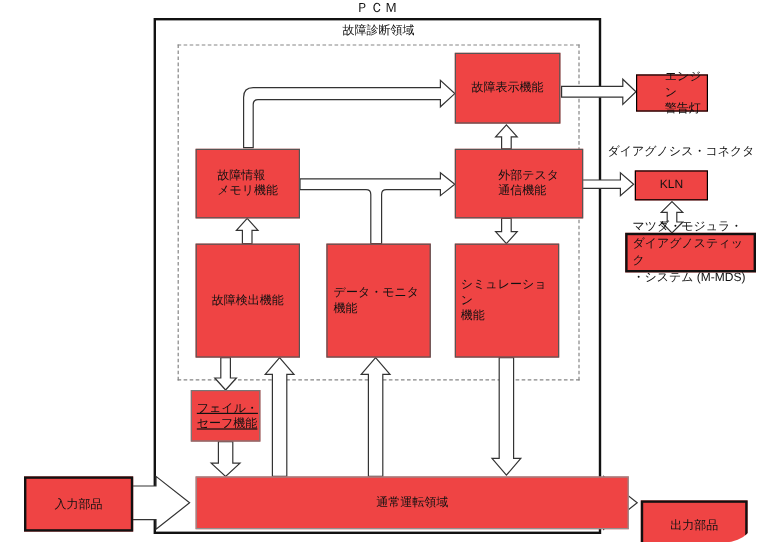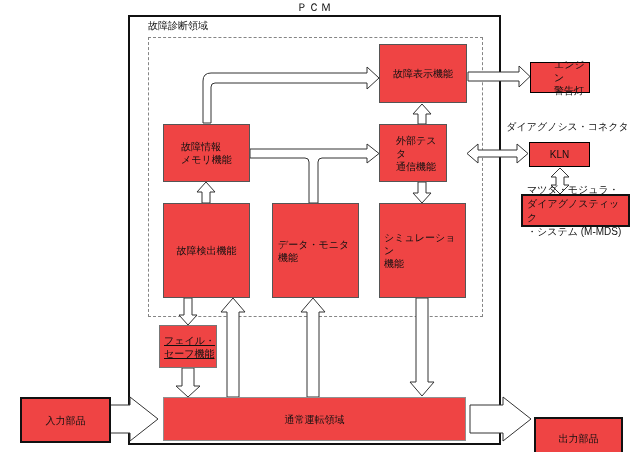--- a/index.html
+++ b/index.html
@@ -1,46 +1,46 @@
 <!DOCTYPE html>
 <html><head>
 <meta charset="utf-8">
 <style>
   html,body{margin:0;padding:0;background:#ffffff;}
   .stage{
     position:relative;width:632px;height:452px;background:#ffffff;overflow:hidden;
-    font-family:"Liberation Sans","DejaVu Sans",sans-serif;color:#111;
+    font-family:"Liberation Sans","DejaVu Sans",sans-serif;color:#111;border-radius:28px;
   }
   .stage *{box-sizing:border-box;}
   .pcm-box{position:absolute;left:128px;top:15px;width:373px;height:430px;border:2px solid #111;background:transparent;}
   .dashed-box{position:absolute;left:148px;top:37px;width:335px;height:280px;border:1px dashed #858585;background:transparent;}
   svg.arrows{position:absolute;left:0;top:0;width:632px;height:452px;pointer-events:none;}
   svg.arrows path{fill:#ffffff;stroke:#333;stroke-width:1;}
   .box{
     position:absolute;background:#ef4444;border:1px solid #555;
     display:flex;align-items:center;justify-content:center;
     font-size:10px;line-height:13px;color:#111;
   }
   .box .lines{text-align:left;}
   .lbl{position:absolute;font-size:10px;line-height:12px;color:#111;}
   #b-display{left:379px;top:44px;width:88px;height:59px;}
   #b-memory{left:163px;top:124px;width:87px;height:58px;justify-content:flex-start;padding-left:17px;}
-  #b-tester{left:379px;top:124px;width:68px;height:58px;justify-content:flex-end;padding-left:16px;}
+  #b-tester{left:379px;top:124px;width:107px;height:58px;justify-content:center;padding-left:16px;}
   #b-detect{left:163px;top:203px;width:87px;height:95px;}
   #b-monitor{left:272px;top:203px;width:87px;height:95px;justify-content:flex-start;padding-left:5px;}
   #b-sim{left:379px;top:203px;width:87px;height:95px;justify-content:flex-start;padding-left:4px;}
   #b-failsafe{left:159px;top:325px;width:58px;height:43px;justify-content:flex-start;padding-left:4px;border-color:#777;text-decoration:underline;}
-  #b-normal{left:163px;top:397px;width:303px;height:44px;border-color:#909090;}
+  #b-normal{left:163px;top:397px;width:361px;height:44px;border-color:#909090;}
   #b-input{left:20px;top:397px;width:91px;height:46px;border:2px solid #111;}
   #b-output{left:534px;top:397px;width:89px;height:43px;border:2px solid #111;margin-top:20px;}
   #b-warning{left:530px;top:62px;width:60px;height:31px;justify-content:flex-start;padding-left:23px;border:1px solid #000;}
   #b-kln{left:529px;top:142px;width:61px;height:25px;border:1px solid #000000;font-size:10px;}
   #b-mmds{left:521px;top:194px;width:109px;height:33px;justify-content:flex-start;padding-left:4px;border:2px solid #111;line-height:14px;}
   .pcm-title{left:128px;top:1px;width:373px;text-align:center;font-size:11px;letter-spacing:1px;}
-  .diag-title{left:148px;top:20px;width:335px;}
+  .diag-title{left:148px;top:20px;width:335px;text-align:center;}
   .connector-title{left:503px;top:121px;width:129px;text-align:center;}
 </style>
 </head>
 <body>
 
 <div class="stage">
 
   <div class="pcm-box"></div>
   <div class="dashed-box"></div>
 

